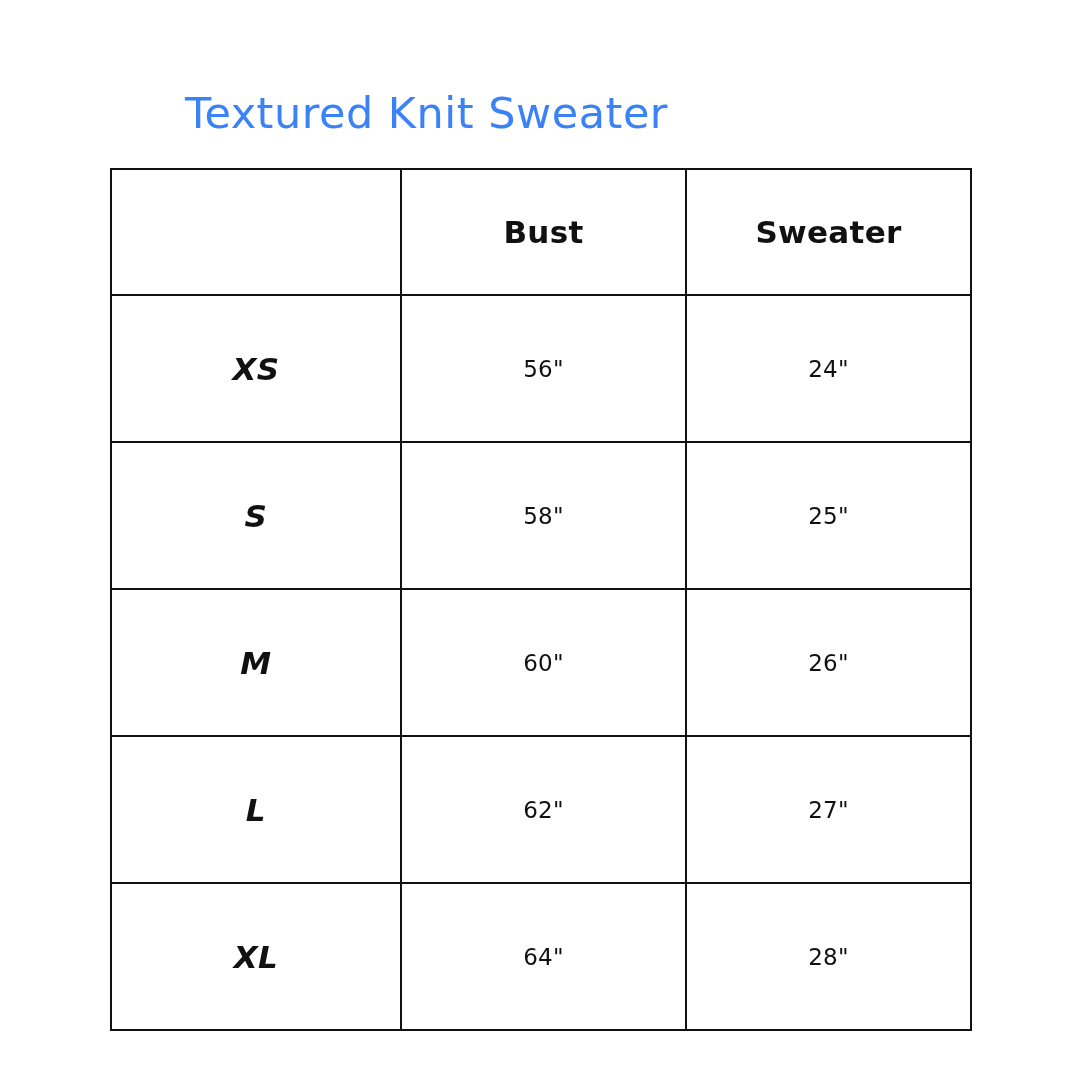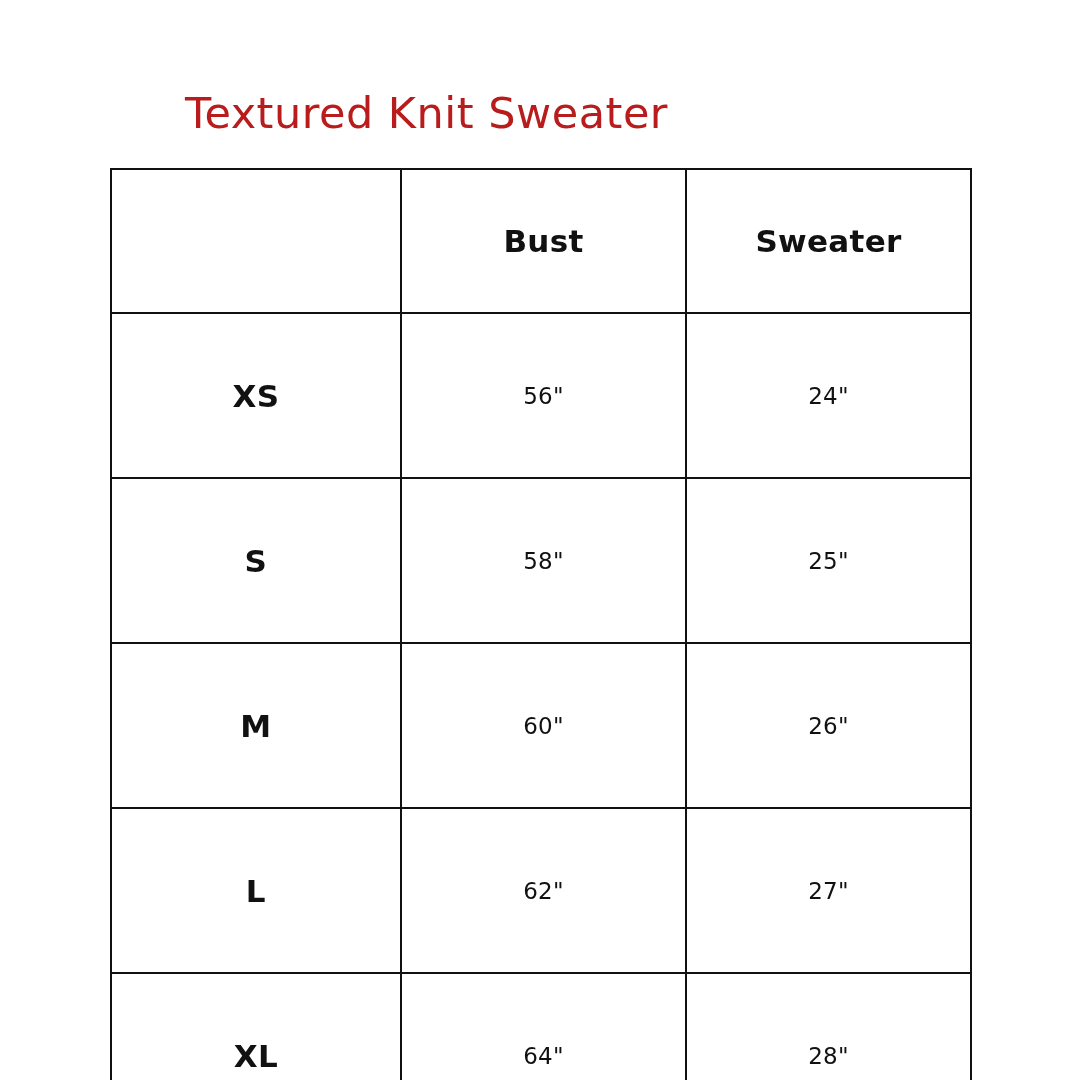--- a/index.html
+++ b/index.html
@@ -22,53 +22,54 @@
   }
   .title {
     position: absolute;
     top: 88px;
     left: 0;
     width: 853px;
     text-align: center;
     font-size: 43px;
     font-weight: 400;
     letter-spacing: 0.5px;
-    color: #b91c1c;
+    color: #3b82f6;
     font-family: "DejaVu Sans", "Liberation Sans", sans-serif;
   }
   .size-table {
     position: absolute;
     top: 168px;
     left: 110px;
     width: 860px;
     border-collapse: collapse;
     table-layout: fixed;
   }
   .size-table td, .size-table th {
     border: 2px solid #111111;
-    padding: 9px;
+    padding: 0;
     text-align: center;
     vertical-align: middle;
   }
   .col-size { width: 290px; }
   .col-measure { width: 285px; }
 
   .head-row th {
     height: 124px;
     font-size: 31px;
     font-weight: 700;
     letter-spacing: 0.3px;
   }
   .body-row td {
     height: 145px;
   }
   .size-cell {
     font-size: 31px;
     font-weight: 700;
     letter-spacing: 0.5px;
+    font-style: italic;
   }
   .value-cell {
     font-size: 23px;
     font-weight: 400;
     letter-spacing: 0.3px;
   }
   .empty-corner {
     border: 2px solid #111111;
   }
 </style>

